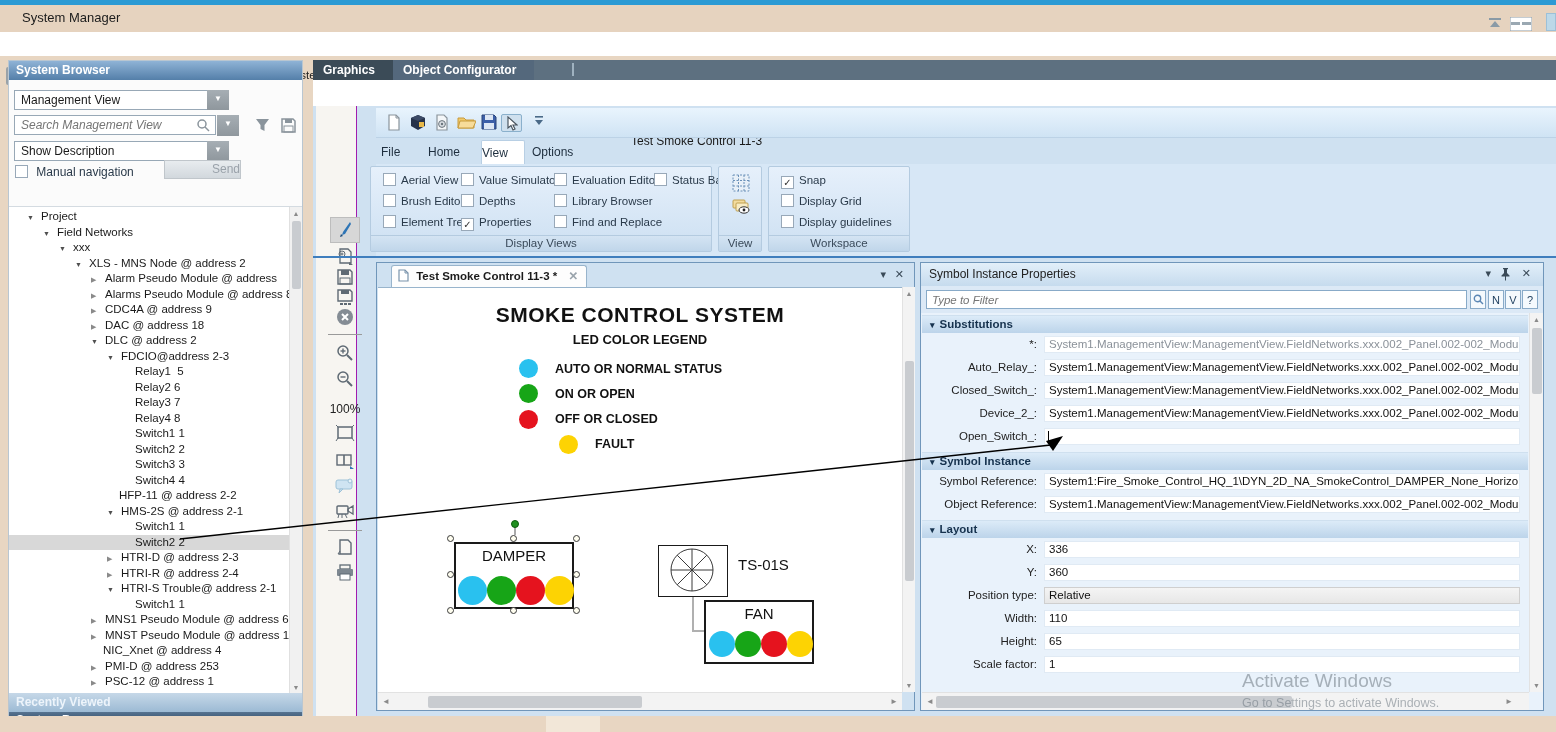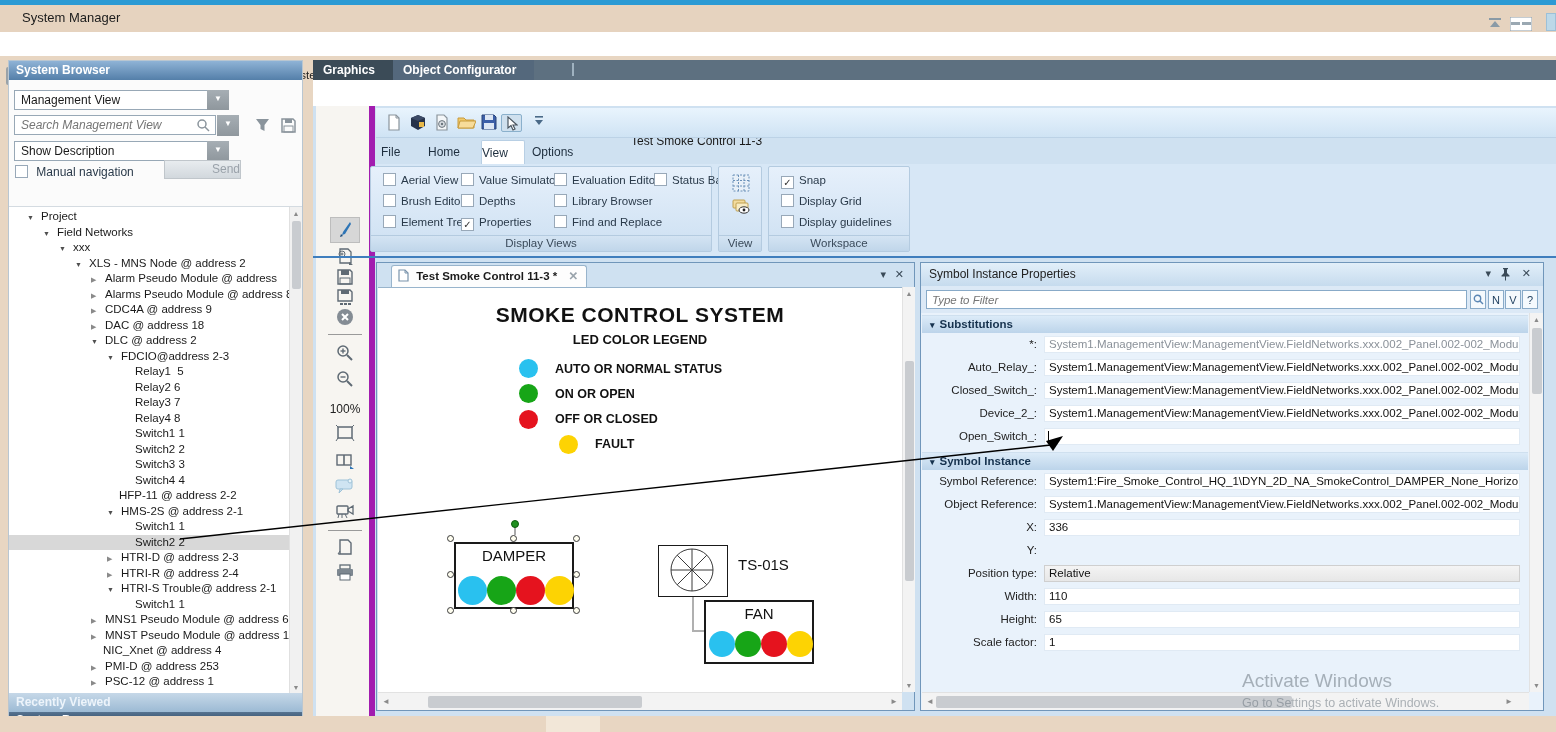--- a/index.html
+++ b/index.html
@@ -41,21 +41,21 @@
   #main-bg { left:313px; top:106px; width:1243px; height:610px; background:#cfe1f1; }
   #main-tabs { left:313px; top:60px; width:1243px; height:20px; background:#5d7080; }
   .mtab { display:inline-block; height:20px; padding:3px 18px 0 10px; color:#fff; font-weight:bold; font-size:12px; }
   .mtab.active { background:#3b4b57; }
   .mtab.inactive { background:#54687c; }
   .mtab-sep { display:inline-block; width:2px; height:13px; background:#9fb2c0; vertical-align:-2px; margin-left:38px; }
   #doc-title-strip { left:313px; top:80px; width:1243px; height:26px; background:#fff; }
   #doc-title-text { left:318px; top:6px; font-size:12px;margin-top:48px; }
 
   
-  #tool-col { left:316px; top:106px; width:59px; height:610px; background:#f7f5f1; border-right:6px solid #a21caf; }
+  #tool-col { left:316px; top:106px; width:41px; height:610px; background:#f7f5f1; border-right:1px solid #a21caf; }
   .tool { position:absolute; left:19px; width:20px; height:20px; text-align:center; }
   .tool svg { display:block; margin:auto; }
   .tool-sel { position:absolute; left:14px; width:30px; height:26px; background:#d7d7d7; border:1px solid #bdbdbd; }
   .tsep { position:absolute; left:12px; width:34px; height:1px; background:#9a9a9a; }
   #zoom-100 { position:absolute; left:8px; width:42px; text-align:center; font-size:12px; color:#222; }
 
   
   #quick-bar { left:376px; top:108px; width:1180px; height:30px; background:linear-gradient(#e9f4fd,#cfe3f4); border-bottom:1px solid #bcd2e6; }
   .qic { position:absolute; top:6px; width:18px; height:18px; }
   .qsel { background:#cfe0ee; border:1px solid #8ab0cc; border-radius:2px; }
@@ -562,26 +562,28 @@
         </div>
         <div class="psec-h"><span style="font-size: 9px; margin-right: 5px;">▾</span><span>Symbol Instance</span></div>
         <div class="prow">
           <div class="plabel">Symbol Reference:</div>
           <div class="pfield">System1:Fire_Smoke_Control_HQ_1\DYN_2D_NA_SmokeControl_DAMPER_None_Horizontal_(</div>
         </div>
         <div class="prow">
           <div class="plabel">Object Reference:</div>
           <div class="pfield">System1.ManagementView:ManagementView.FieldNetworks.xxx.002_Panel.002-002_Module.</div>
         </div>
+        <div class="psec-h"><span style="font-size: 9px; margin-right: 5px;">▾</span><span>Layout</span></div>
         <div class="prow">
           <div class="plabel">X:</div>
           <div class="pfield">336</div>
         </div>
         <div class="prow">
           <div class="plabel">Y:</div>
+          <div class="pfield">360</div>
         </div>
         <div class="prow">
           <div class="plabel">Position type:</div>
           <div class="pfield ro">Relative</div>
         </div>
         <div class="prow">
           <div class="plabel">Width:</div>
           <div class="pfield">110</div>
         </div>
         <div class="prow">

